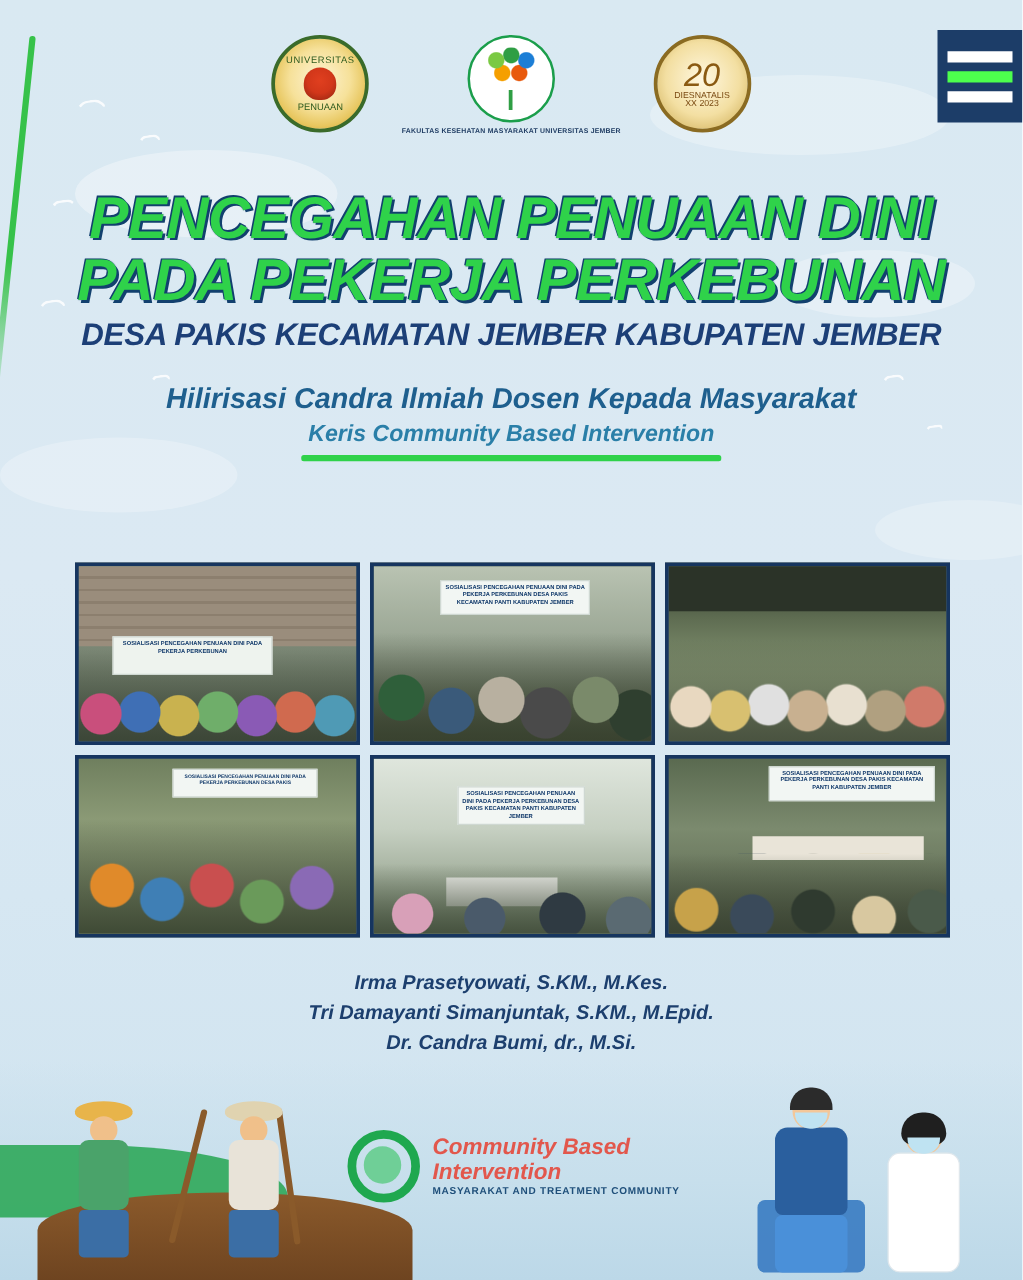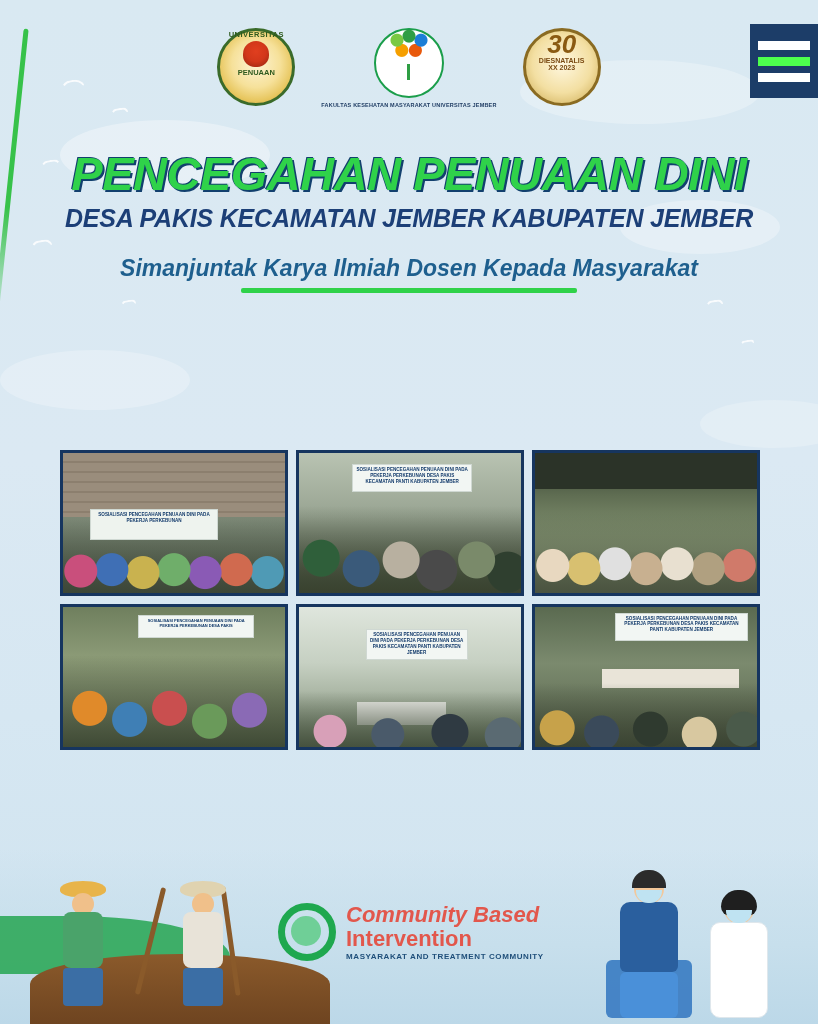--- a/index.html
+++ b/index.html
@@ -93,22 +93,22 @@
     display: flex;
     justify-content: center;
     align-items: flex-start;
     gap: 26px;
   }
   .logo-block { text-align: center; }
   .logo-circle {
     width: 78px; height: 78px; border-radius: 50%;
     margin: 0 auto;
     position: relative;
-    display: flex; align-items: center; 
-    font-weight: bold;
+    display: flex; align-items: center; justify-content: center;
+    font-weight: normal;
   }
   .logo-unej {
     background: radial-gradient(circle at 50% 45%, #fdf3d4 0%, #f6e19a 45%, #e7c65e 70%, #b38b2a 100%);
     border: 3px solid #3a6b2a;
     color: #2e5a1e;
     font-size: 7px;
     line-height: 1.05;
     flex-direction: column;
   }
   .logo-unej .ring-top { font-size: 7.5px; letter-spacing: .5px; }
@@ -428,25 +428,25 @@
     border: 7px solid #1fa84f;
     position: relative;
   }
   .cbi-mark::after {
     content: ""; position: absolute; left: 6px; top: 6px;
     width: 30px; height: 30px; border-radius: 50%;
     background: #6fcf97;
   }
   .cbi-text { line-height: 1.1; }
   .cbi-text .l1 {
-    font-size: 22px; font-style: italic; font-weight: bold;
+    font-size: 18px; font-style: italic; font-weight: bold;
     color: #e2574c;
   }
   .cbi-text .l2 {
-    font-size: 22px; font-weight: bold;
+    font-size: 18px; font-style: italic; font-weight: bold;
     color: #e2574c;
   }
   .cbi-text .l3 {
     font-size: 8px; font-weight: bold; color: #1f4f7a; letter-spacing: .6px;
     margin-top: 2px;
   }
 </style>
 </head>
 <body>
 
@@ -490,32 +490,34 @@
       <div class="logo-circle logo-fkm">
         <div class="leafset"></div>
         <div class="stem"></div>
       </div>
       <div class="logo-caption">FAKULTAS KESEHATAN MASYARAKAT
 UNIVERSITAS JEMBER</div>
     </div>
 
     <div class="logo-block">
       <div class="logo-circle logo-20">
-        <div class="big">30</div>
+        <div class="big">20</div>
         <div>DIESNATALIS</div>
         <div>XX 2023</div>
       </div>
     </div>
 
   </div>
 
   <div class="titles">
     <div class="t-line t2">PENCEGAHAN PENUAAN DINI</div>
+    <div class="t-line t3">PADA PEKERJA PERKEBUNAN</div>
     <div class="t4">DESA PAKIS KECAMATAN JEMBER KABUPATEN JEMBER</div>
-    <div class="sub1">Simanjuntak Karya Ilmiah Dosen Kepada Masyarakat</div>
+    <div class="sub1">Hilirisasi Candra Ilmiah Dosen Kepada Masyarakat</div>
+    <div class="sub2">Keris Community Based Intervention</div>
     <div class="underline"></div>
   </div>
 
   <div class="photos">
 
     <div class="photo p1">
       <div class="sky"></div>
       <div class="wall"></div>
       <div class="crowd"></div>
       <div class="banner">SOSIALISASI PENCEGAHAN PENUAAN DINI PADA PEKERJA PERKEBUNAN</div>
@@ -548,20 +550,25 @@
 
     <div class="photo p6">
       <div class="sky"></div>
       <div class="table"></div>
       <div class="crowd"></div>
       <div class="banner">SOSIALISASI PENCEGAHAN PENUAAN DINI PADA PEKERJA PERKEBUNAN DESA PAKIS KECAMATAN PANTI KABUPATEN JEMBER</div>
     </div>
 
   </div>
 
+  <div class="authors">
+    <div>Irma Prasetyowati, S.KM., M.Kes.</div>
+    <div>Tri Damayanti Simanjuntak, S.KM., M.Epid.</div>
+    <div>Dr. Candra Bumi, dr., M.Si.</div>
+  </div>
 
   <div class="ground">
     <div class="field-green"></div>
     <div class="field"></div>
 
     <div class="tool t1"></div>
     <div class="tool t2"></div>
 
     <div class="farmer f1">
       <div class="hat"></div>

